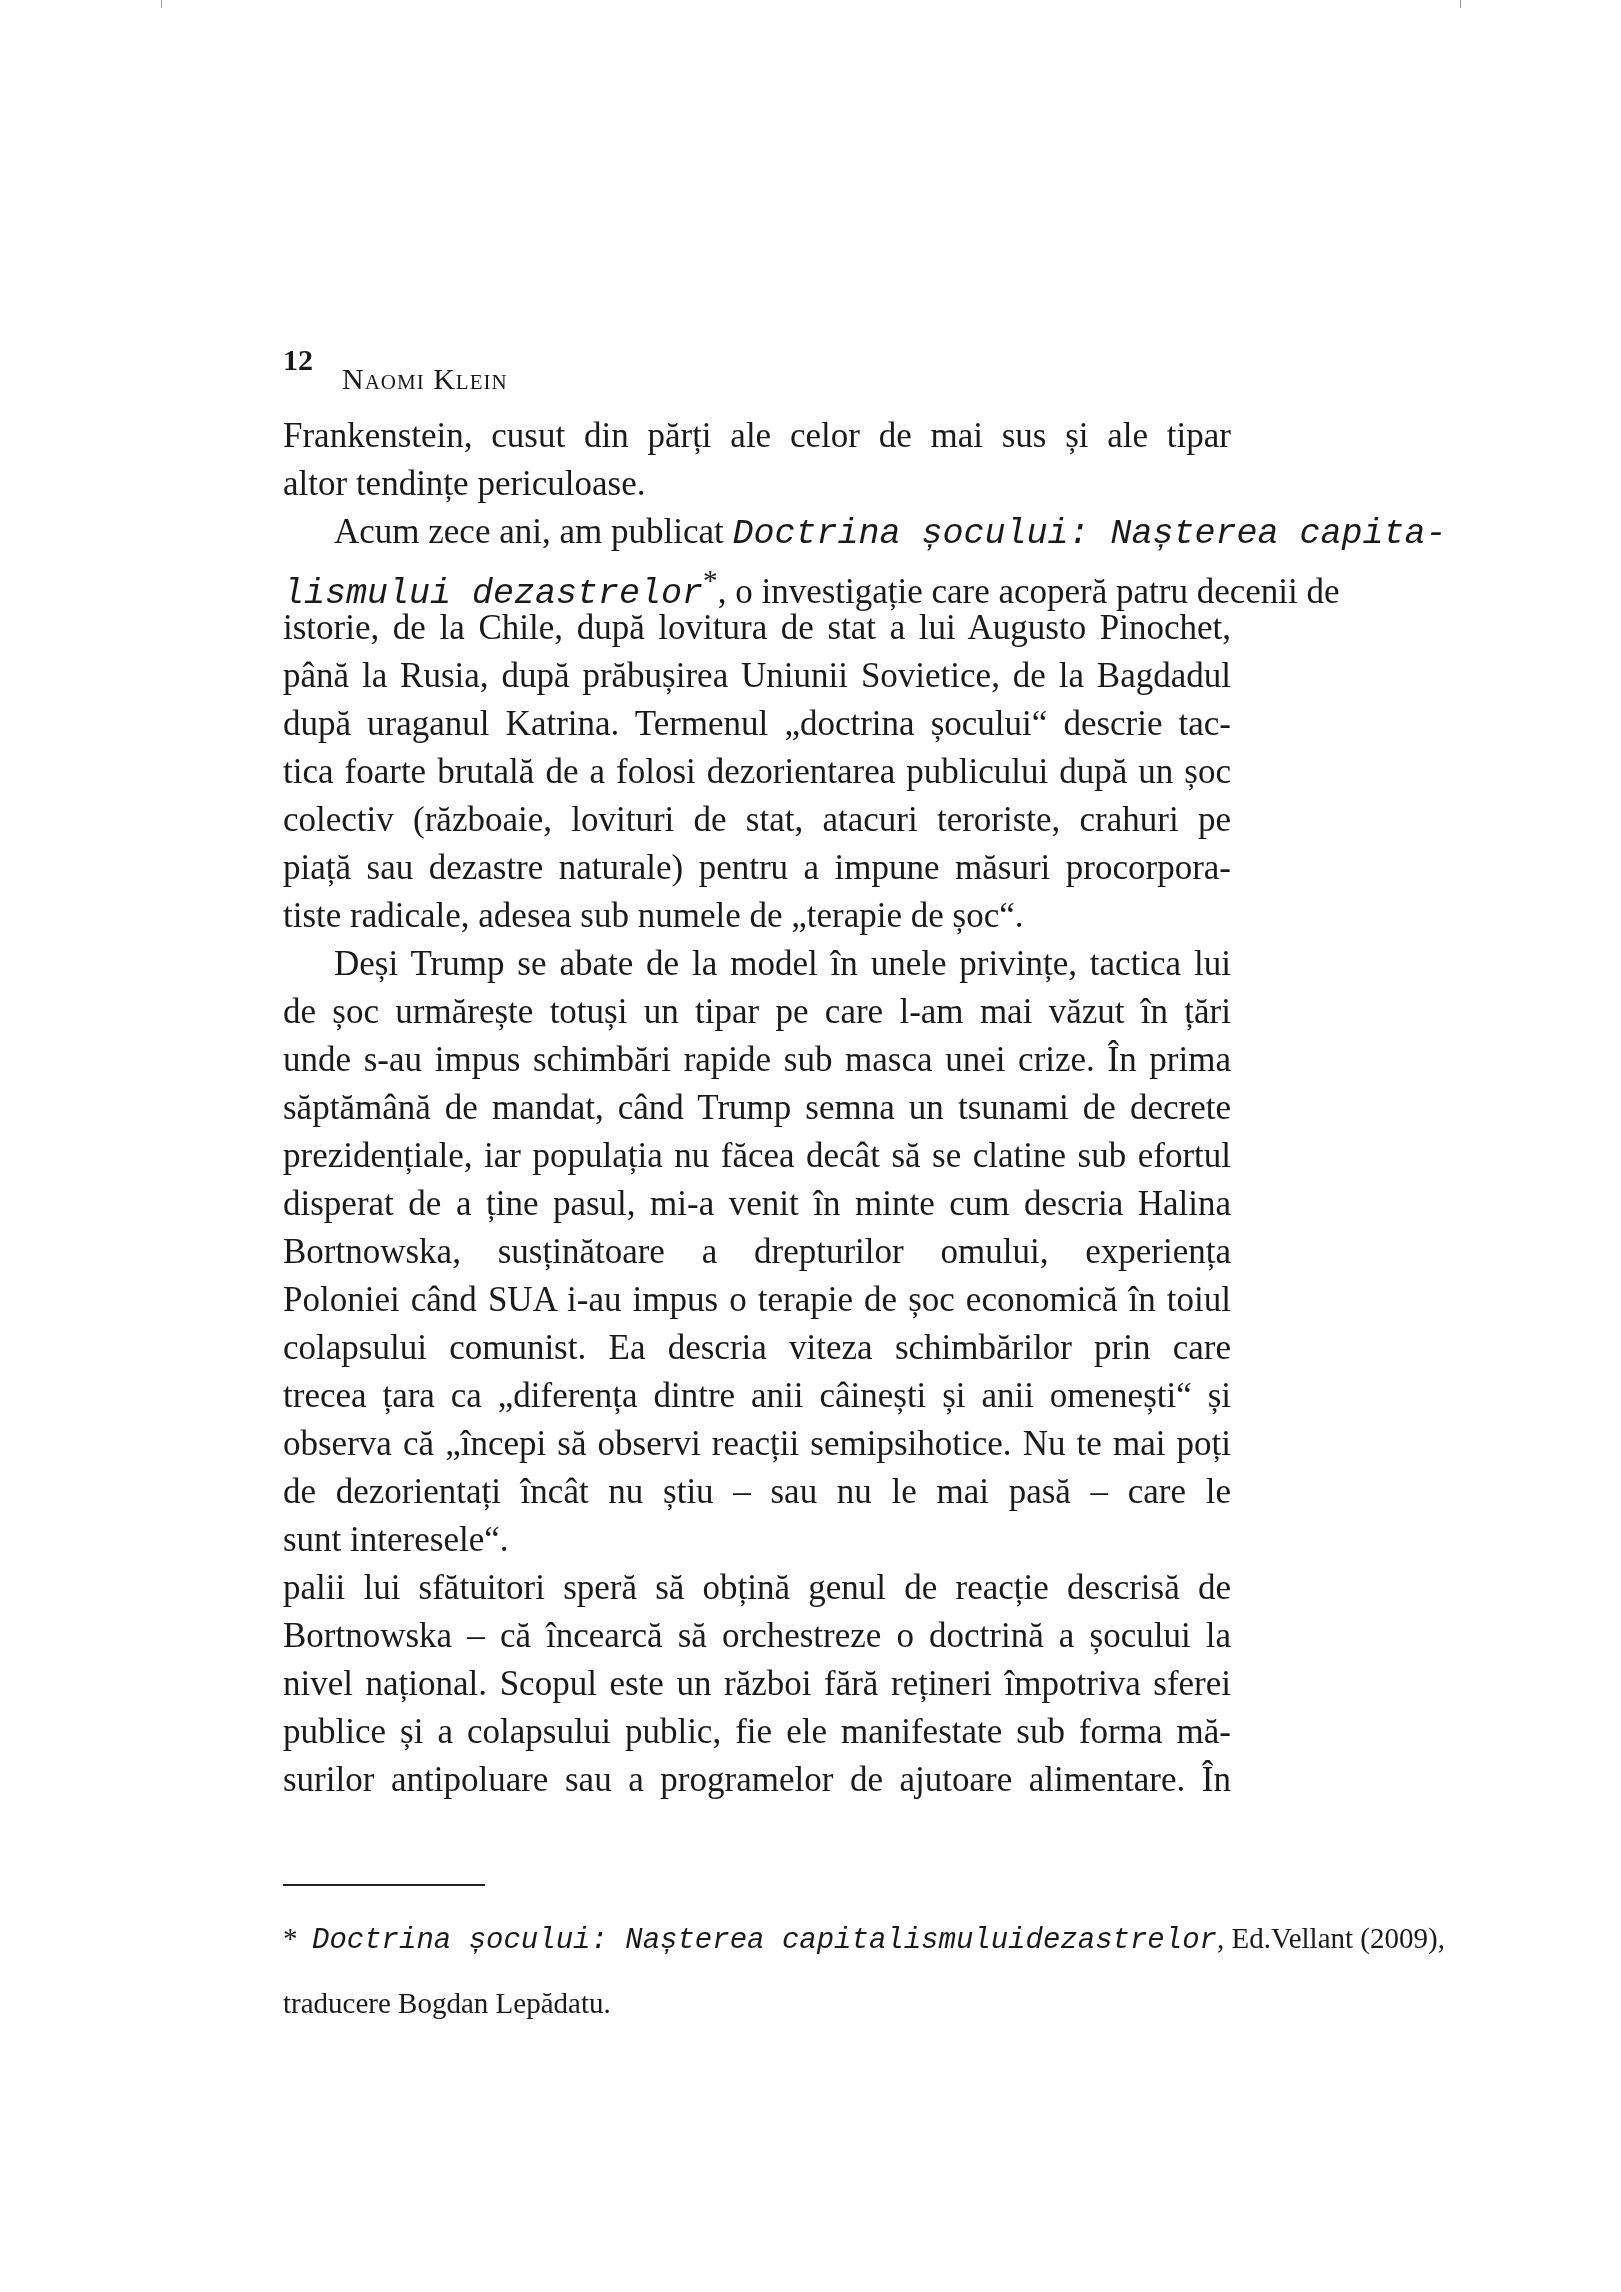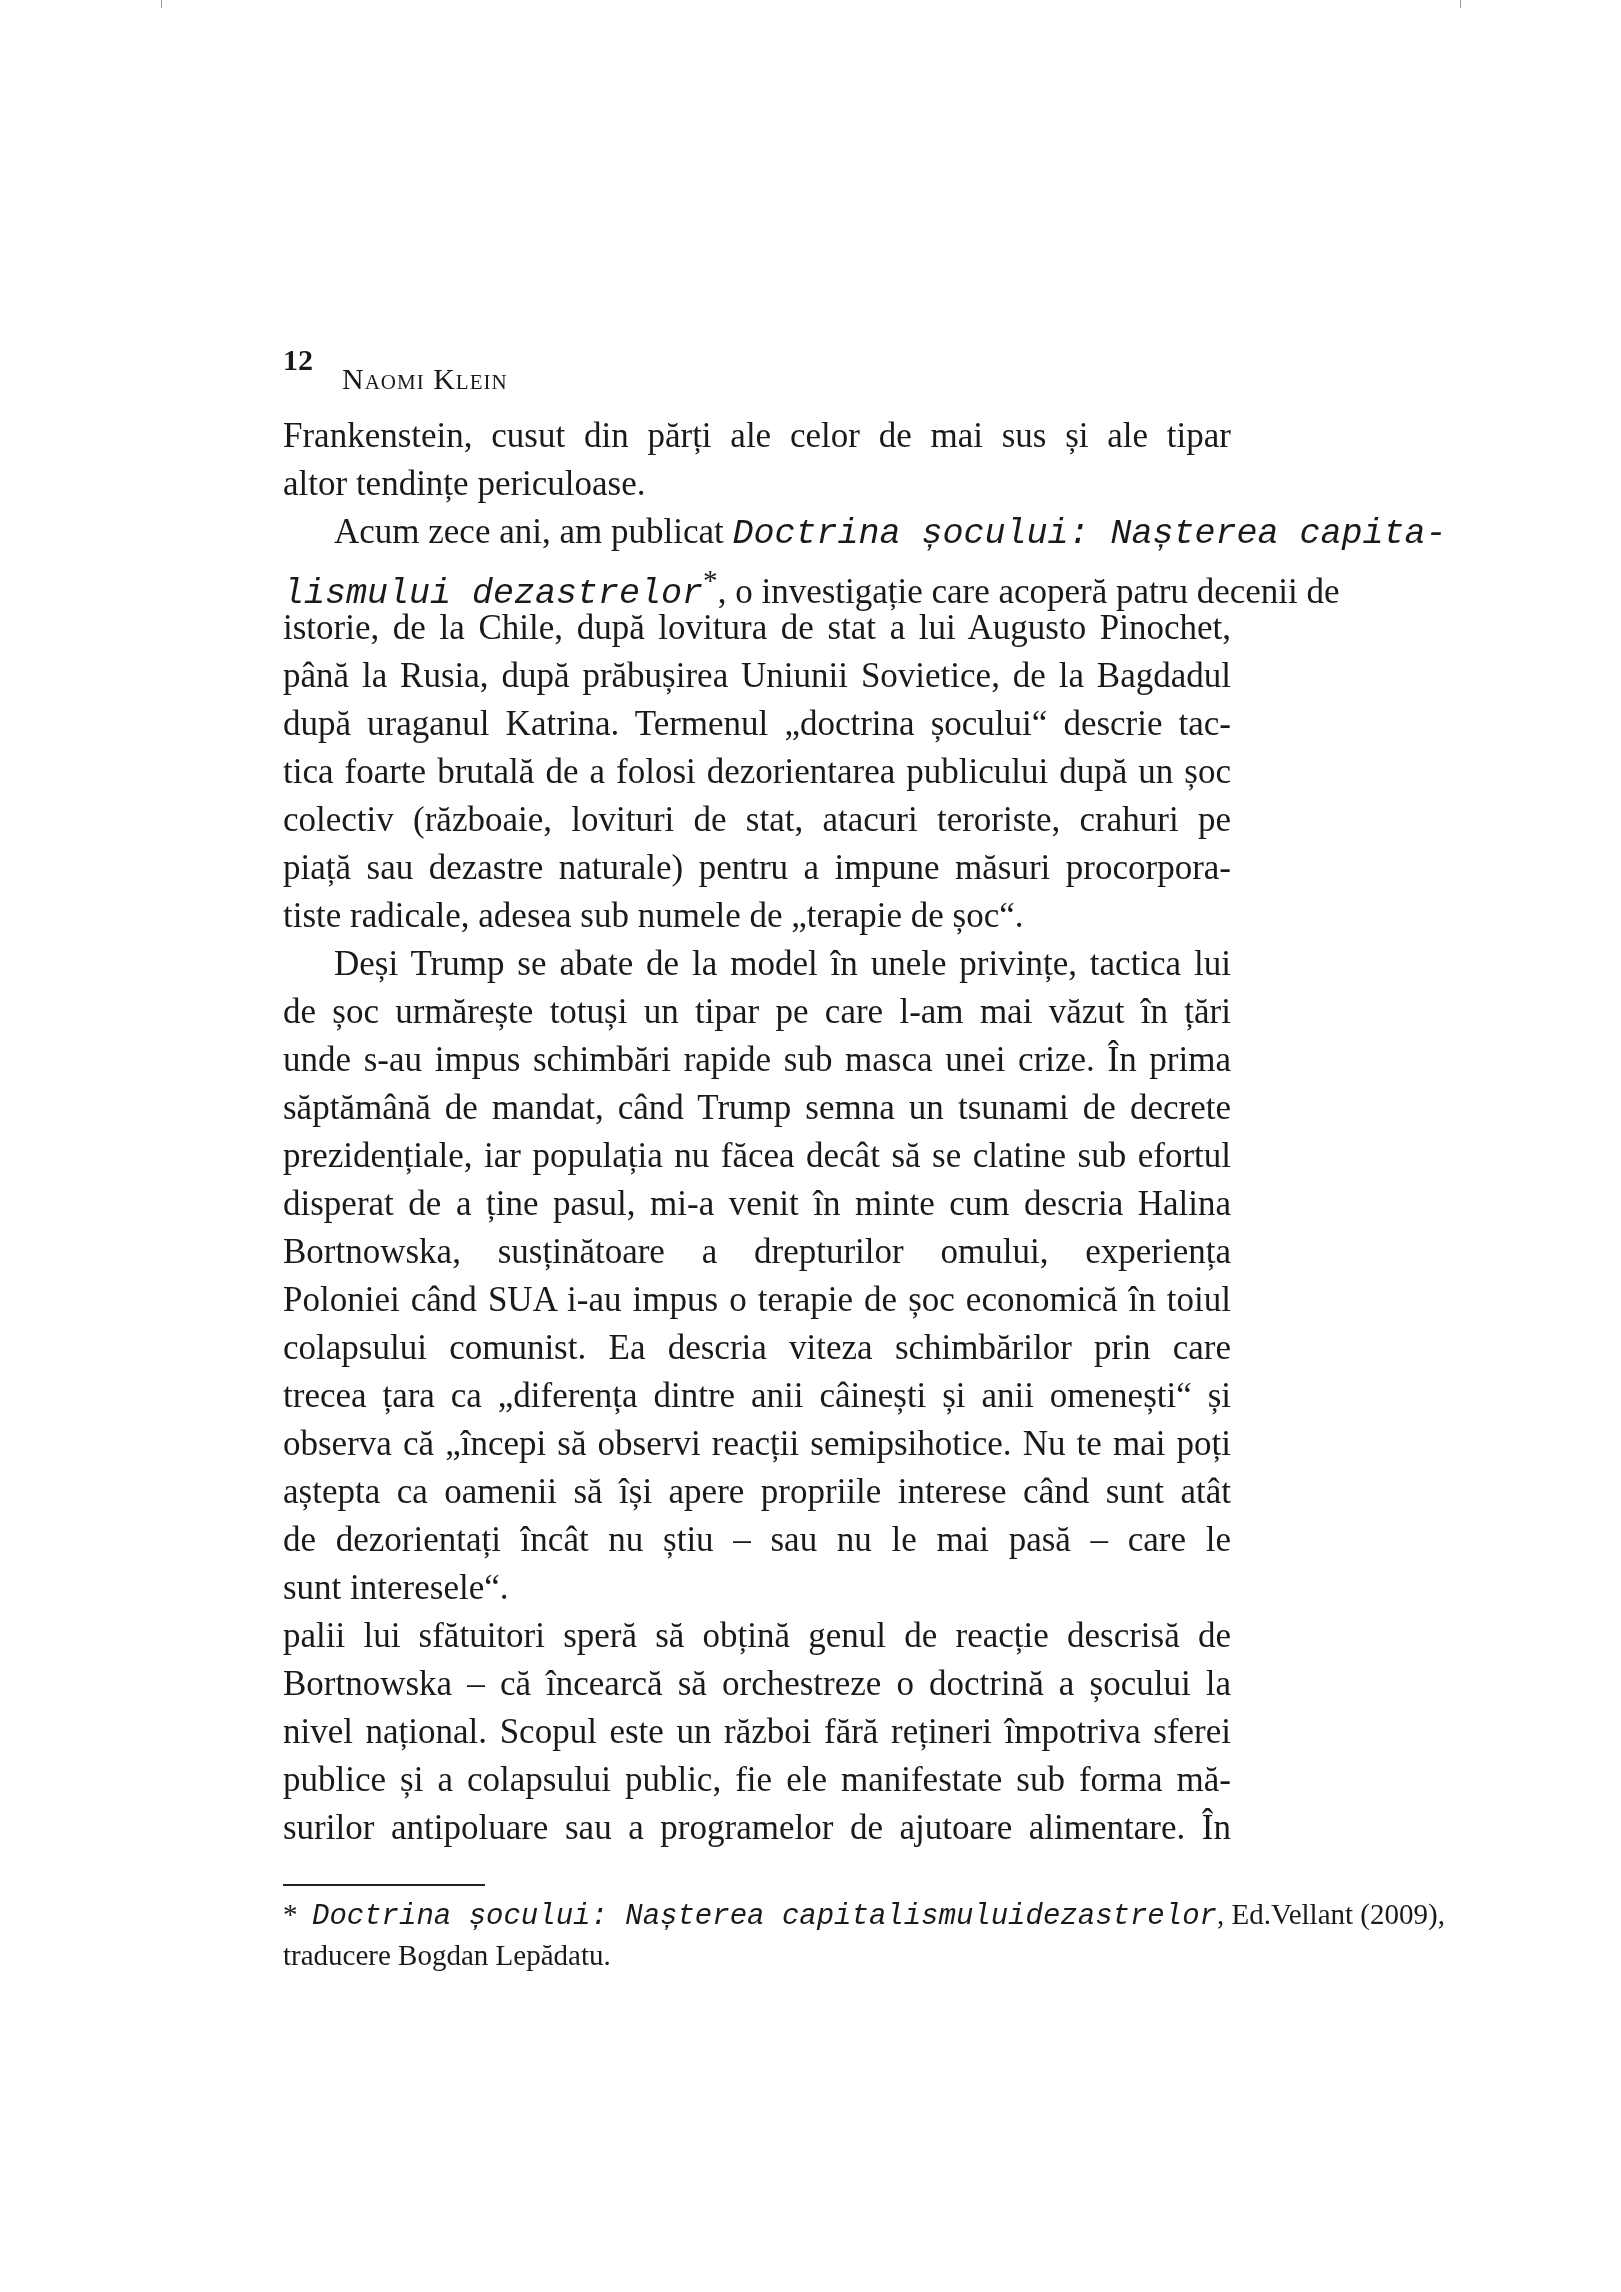--- a/index.html
+++ b/index.html
@@ -11,21 +11,21 @@
   .page-num { font-weight: bold; margin-right: 29px; }
   .author { font-variant: small-caps; letter-spacing: 1px; margin-top: 39px; }
   .body-text { position: absolute; left: 283px; top: 412px; width: 948px; font-size: 35px; }
   .line { height: 48px; line-height: 48px; white-space: nowrap; text-align: justify;
           text-align-last: justify; }
   .line.last { text-align-last: left; }
   .line.indent { padding-left: 51px; }
   .it { font-style: italic; font-family: Liberation Mono, monospace; }
   .footnote-rule { position: absolute; left: 283px; top: 1884px; width: 202px; height: 2px; background: #222; }
   .footnote { position: absolute; left: 283px; top: 1894px; width: 948px; font-size: 29px; }
-  .footnote .line { height: 41px; line-height: 41px; }
+  .footnote .line { height: 41px; line-height: 41px; margin-top: 24px; }
 </style>
 </head>
 <body>
 
 <div class="crop-mark" style="left:161px"></div>
 <div class="crop-mark" style="left:1460px"></div>
 
 <div class="running-head">
   <span class="page-num">12</span>
   <span class="author">Naomi Klein</span>
@@ -47,21 +47,20 @@
   <div class="line">de șoc urmărește totuși un tipar pe care l-am mai văzut în țări</div>
   <div class="line">unde s-au impus schimbări rapide sub masca unei crize. În prima</div>
   <div class="line">săptămână de mandat, când Trump semna un tsunami de decrete</div>
   <div class="line">prezidențiale, iar populația nu făcea decât să se clatine sub efortul</div>
   <div class="line">disperat de a ține pasul, mi-a venit în minte cum descria Halina</div>
   <div class="line">Bortnowska, susținătoare a drepturilor omului, experiența</div>
   <div class="line">Poloniei când SUA i-au impus o terapie de șoc economică în toiul</div>
   <div class="line">colapsului comunist. Ea descria viteza schimbărilor prin care</div>
   <div class="line">trecea țara ca „diferența dintre anii câinești și anii omenești“ și</div>
   <div class="line">observa că „începi să observi reacții semipsihotice. Nu te mai poți</div>
-  <div class="line">aștepta ca oamenii să își apere propriile interese când sunt atât</div>
   <div class="line">de dezorientați încât nu știu – sau nu le mai pasă – care le</div>
   <div class="line last">sunt interesele“.</div>
   <div class="line">palii lui sfătuitori speră să obțină genul de reacție descrisă de</div>
   <div class="line">Bortnowska – că încearcă să orchestreze o doctrină a șocului la</div>
   <div class="line">nivel național. Scopul este un război fără rețineri împotriva sferei</div>
   <div class="line">publice și a colapsului public, fie ele manifestate sub forma mă-</div>
   <div class="line">surilor antipoluare sau a programelor de ajutoare alimentare. În</div>
 </div>
 
 <div class="footnote-rule"></div>

